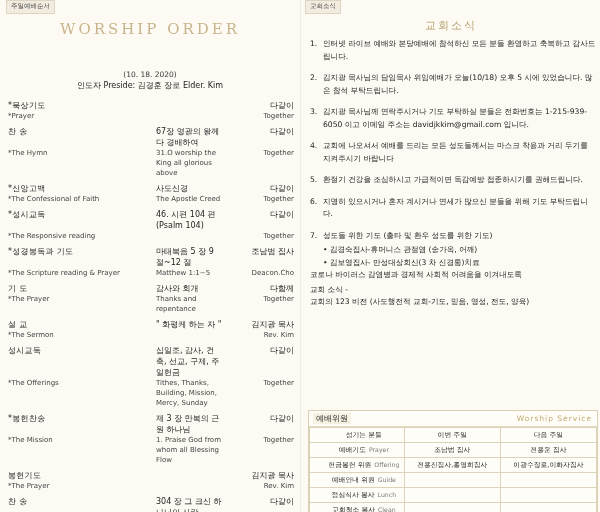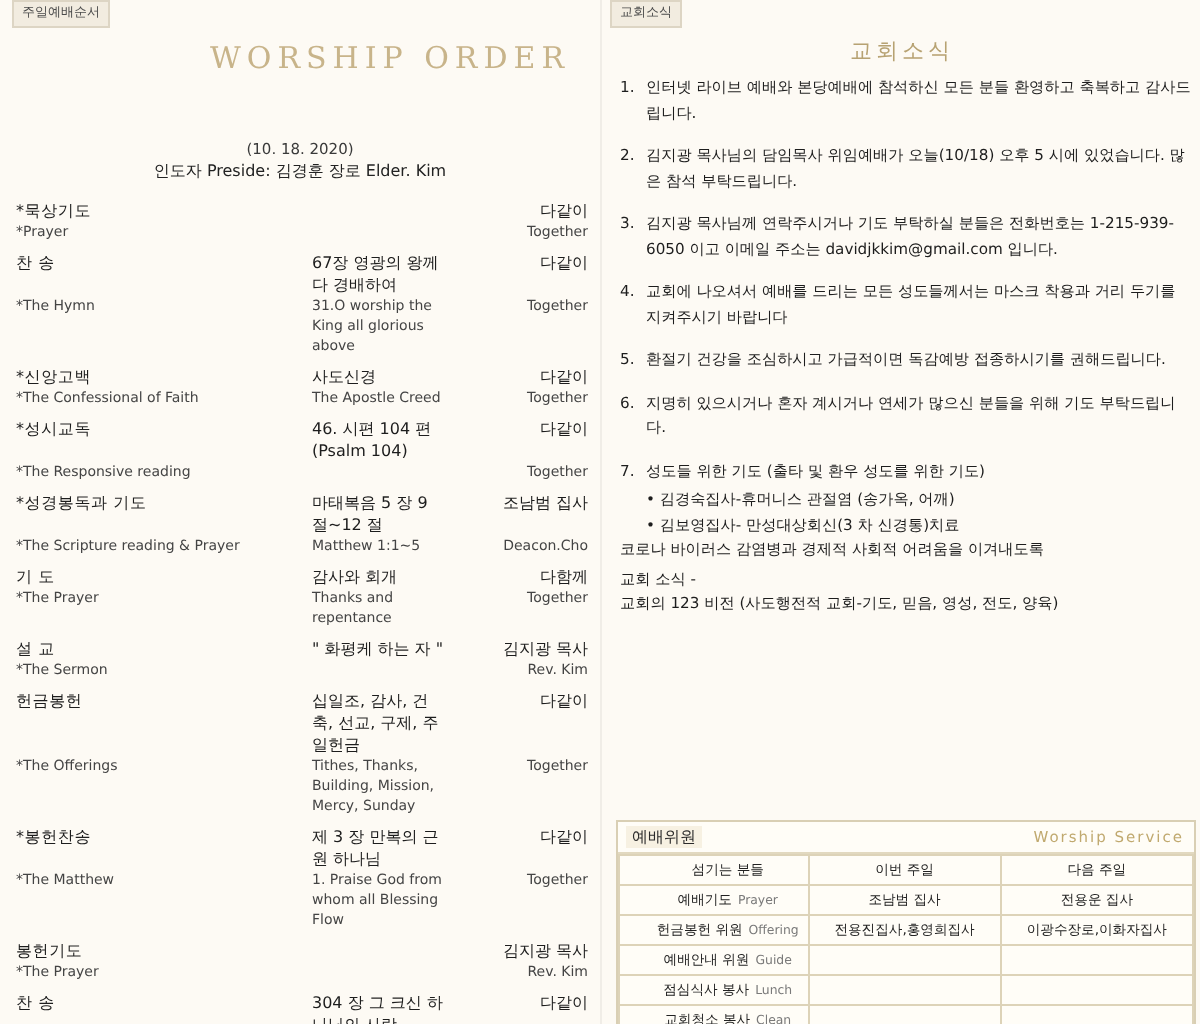--- a/index.html
+++ b/index.html
@@ -32,21 +32,20 @@
 
   
   .wo-title{
     position:absolute;left:0;top:8px;width:300px;
     text-align:center;
     font-family:"DejaVu Serif","Liberation Serif",serif;
     font-size:15px;
     letter-spacing:3px;
     color:#c8b48a;
     font-weight:normal;
-    padding-left:45px;
   }
   .wo-date{
     position:absolute;left:0;top:38px;width:300px;
     text-align:center;font-size:7.5px;color:#3a3a3a;margin-top:20px;
   }
   .wo-preside{
     position:absolute;left:0;top:68px;width:300px;
     text-align:center;font-size:8px;color:#222;
   }
 
@@ -227,40 +226,40 @@
         <div class="r-eng">
           <span class="t">*The Sermon</span>
           <span class="mid"></span>
           <span class="who">Rev. Kim</span>
         </div>
       </div>
       <div class="spacer"></div>
 
       <div class="row">
         <div class="r-kor">
-          <span class="t">헌금봉헌</span>
+          <span class="t">성시교독</span>
           <span class="mid">십일조, 감사, 건축, 선교, 구제, 주일헌금</span>
           <span class="who">다같이</span>
         </div>
         <div class="r-eng">
           <span class="t">*The Offerings</span>
           <span class="mid">Tithes, Thanks, Building, Mission, Mercy, Sunday</span>
           <span class="who">Together</span>
         </div>
       </div>
       <div class="spacer"></div>
 
       <div class="row">
         <div class="r-kor">
           <span class="t">*봉헌찬송</span>
           <span class="mid">제 3 장 만복의 근원 하나님</span>
           <span class="who">다같이</span>
         </div>
         <div class="r-eng">
-          <span class="t">*The Matthew</span>
+          <span class="t">*The Mission</span>
           <span class="mid">1. Praise God from whom all Blessing Flow</span>
           <span class="who">Together</span>
         </div>
       </div>
       <div class="spacer"></div>
 
       <div class="row">
         <div class="r-kor">
           <span class="t">봉헌기도</span>
           <span class="mid"></span>

